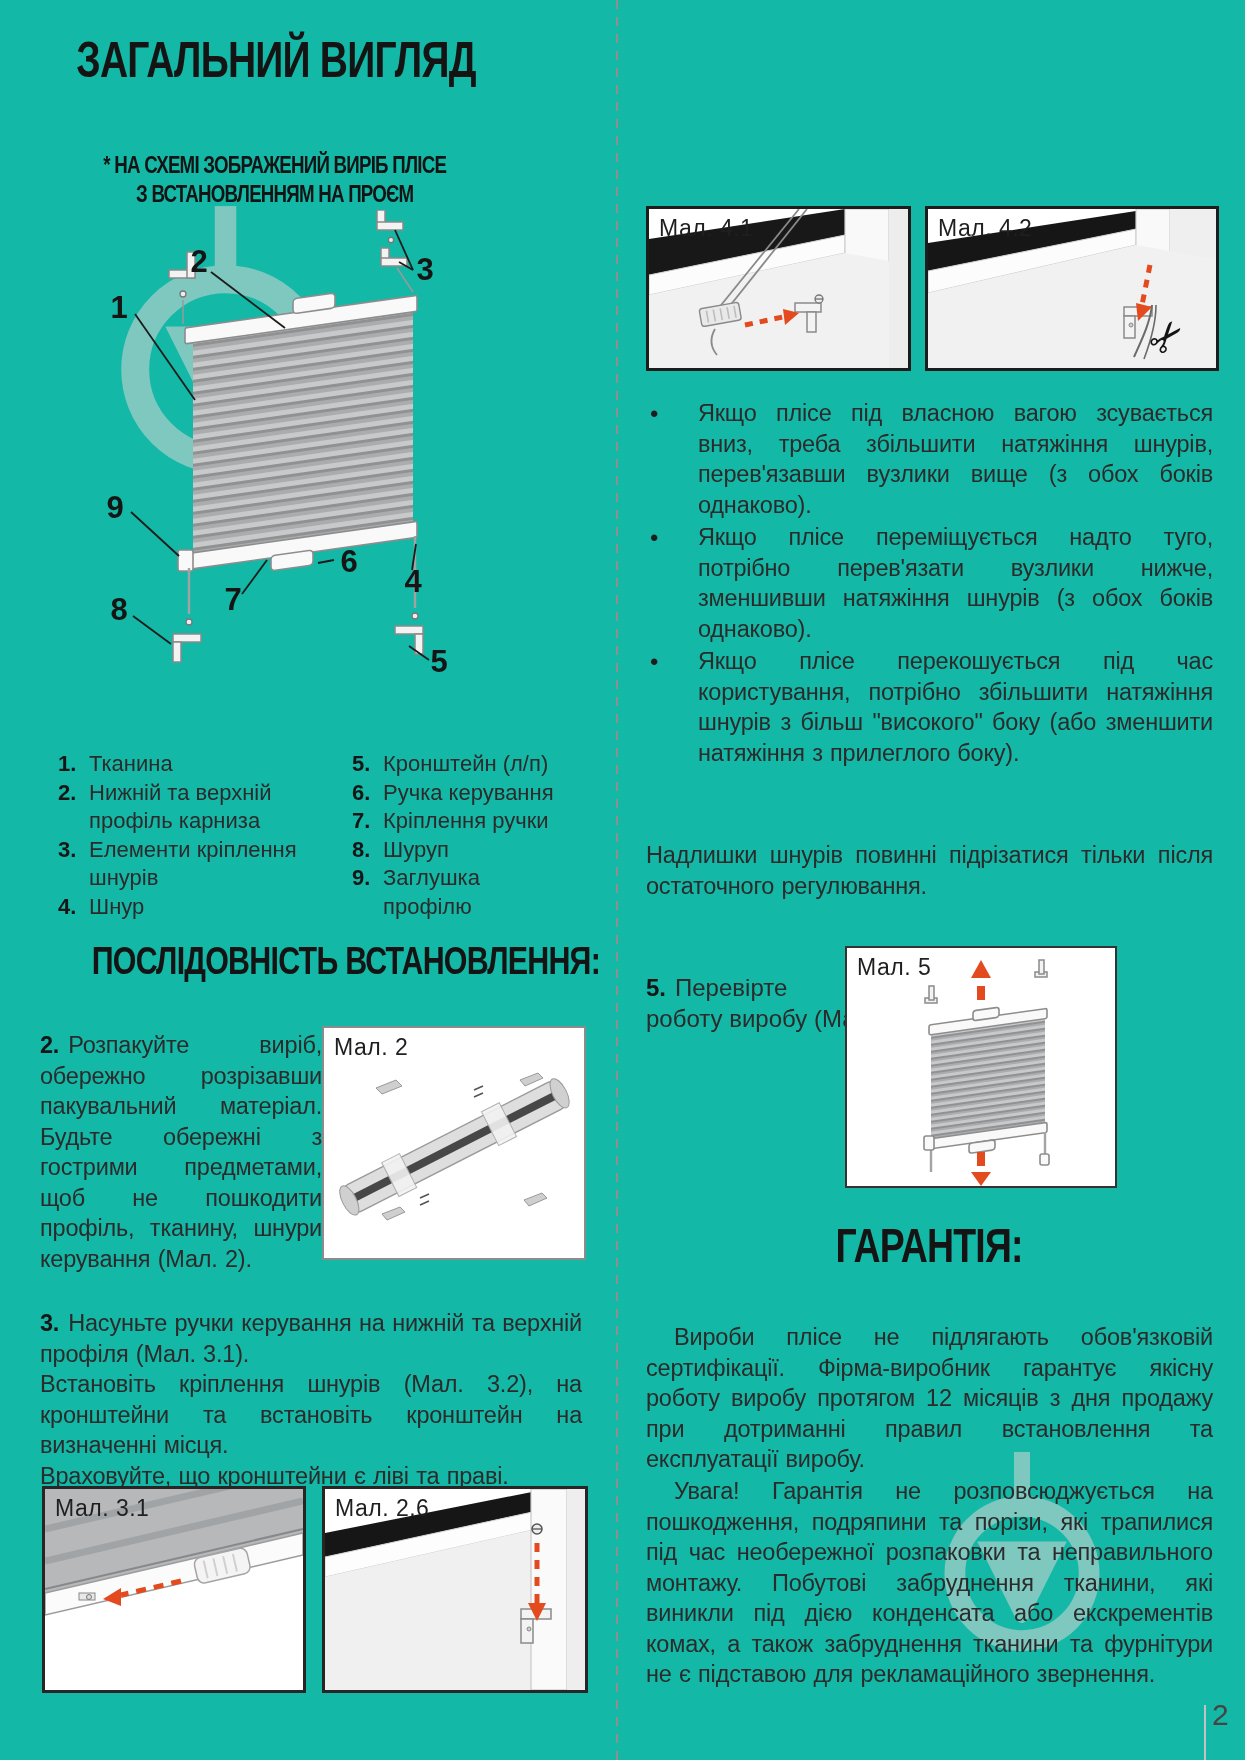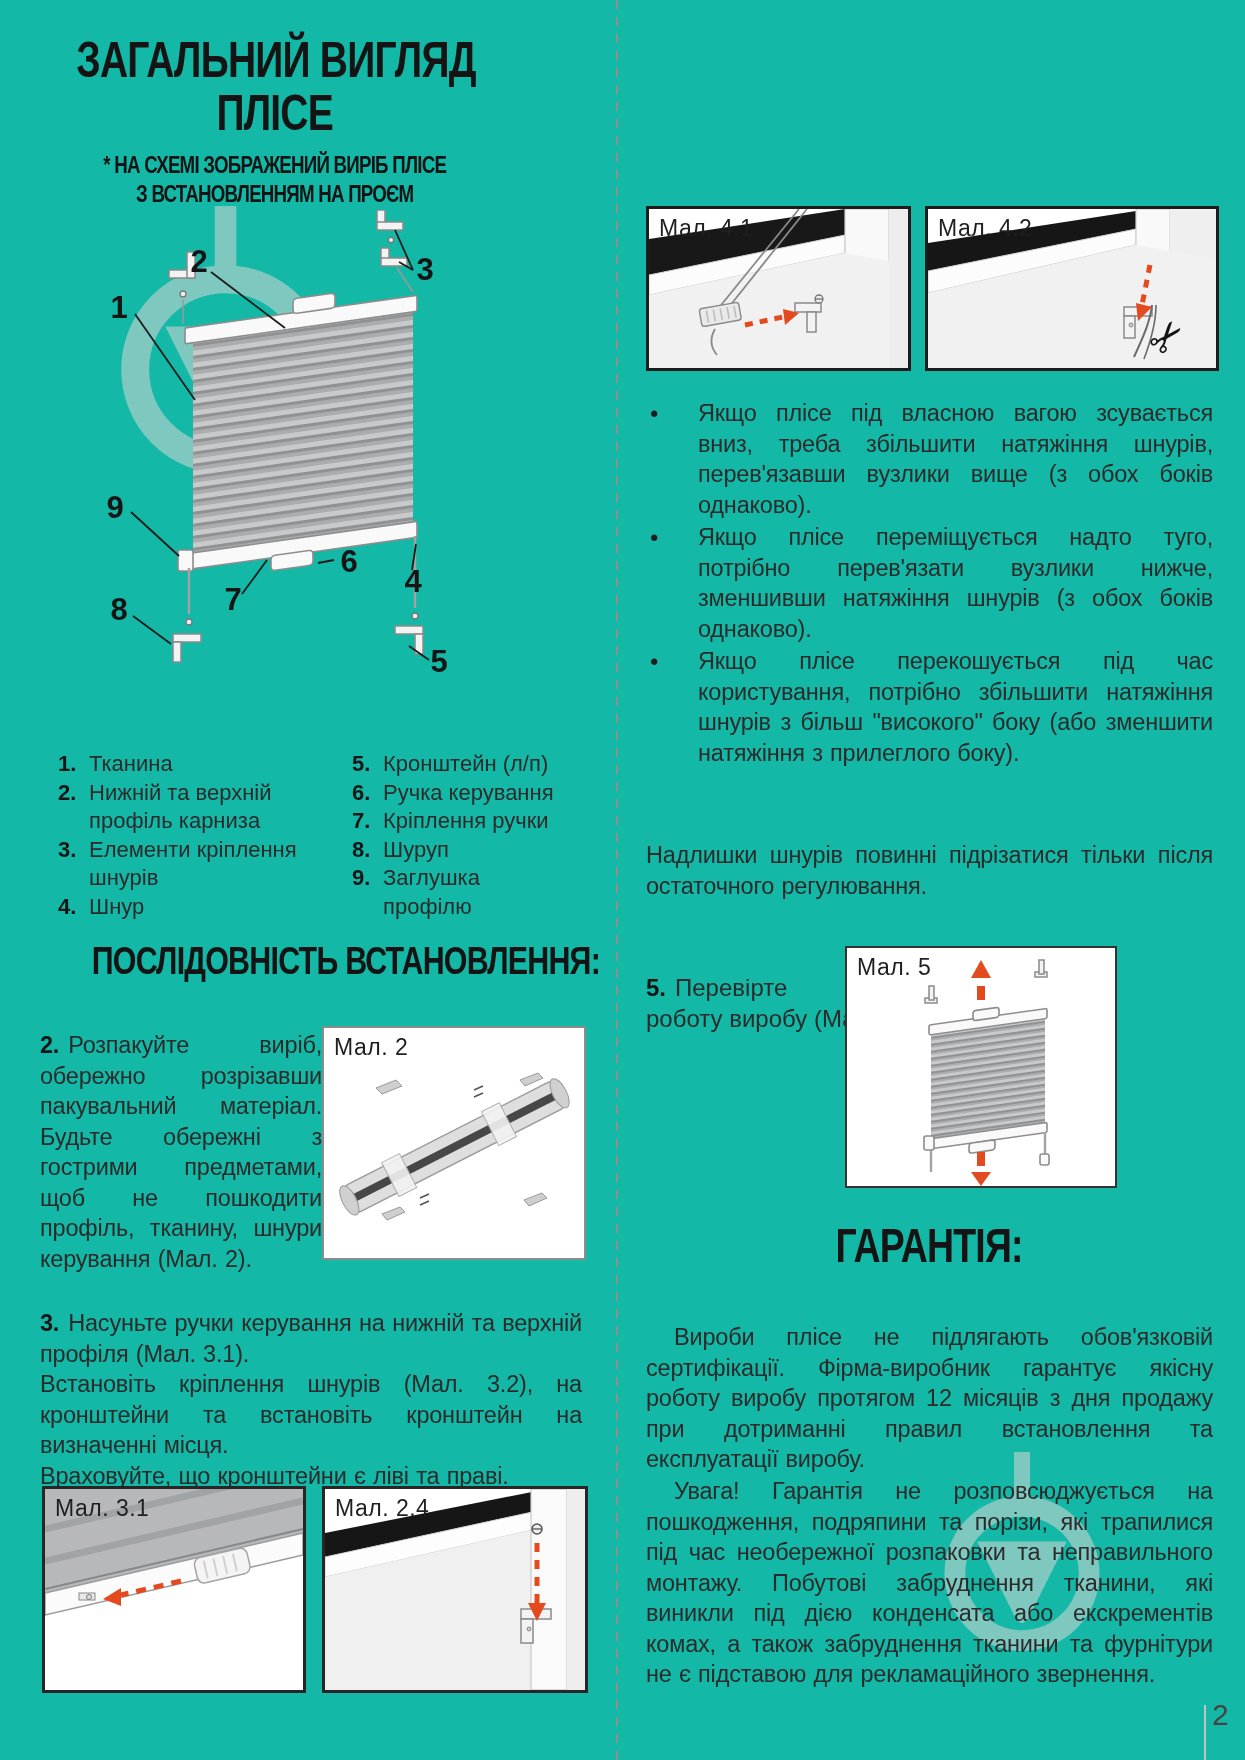--- a/index.html
+++ b/index.html
@@ -66,21 +66,20 @@
       <rect x="45" y="0" width="10" height="30" fill="#d6d6d6"></rect>
       <circle cx="50" cy="76" r="42" fill="none" stroke="#d6d6d6" stroke-width="13"></circle>
       <path d="M22,56 L78,56 L54,104 Q50,110 46,104 Z" fill="#d6d6d6"></path>
     </svg>
   </div>
 
   <div class="divider"></div>
 
   <div class="abs hwrap" style="left:20px;top:34px;width:510px;">
     <div class="title-line"><span class="cond">ЗАГАЛЬНИЙ ВИГЛЯД</span></div>
-    <div class="title-line"><span class="cond">ПЛІСЕ</span></div>
   </div>
   <div class="abs hwrap" style="left:20px;top:150px;width:510px;">
     <div class="sub-line"><span class="cond">* НА СХЕМІ ЗОБРАЖЕНИЙ ВИРІБ ПЛІСЕ</span></div>
     <div class="sub-line"><span class="cond">З ВСТАНОВЛЕННЯМ НА ПРОЄМ</span></div>
   </div>
 
   <svg class="abs" style="left:35px;top:210px;" width="470" height="545" viewBox="0 0 470 545">
     <defs>
       <pattern id="pleats" width="20" height="12" patternUnits="userSpaceOnUse">
         <rect width="20" height="12" fill="#aaacae"></rect>
@@ -264,21 +263,21 @@
           <rect class="bk" x="196" y="130" width="12" height="24"></rect>
         <circle cx="204" cy="140" r="2" fill="#cfcfcf" stroke="#8a8a8a" stroke-width="1"></circle>
       </g>
       <g>
         <circle cx="212" cy="40" r="5" fill="#eee" stroke="#555" stroke-width="1.5"></circle>
         <line x1="207" y1="40" x2="217" y2="40" stroke="#555" stroke-width="1.3"></line>
         <line x1="212" y1="54" x2="212" y2="114" stroke="#e34a1d" stroke-width="5" stroke-dasharray="9 8"></line>
         <polygon points="212,132 203,114 221,114" fill="#e34a1d"></polygon>
       </g>
     </svg>
-    <span class="figlabel">Мал. 2.4</span>
+    <span class="figlabel">Мал. 2.6</span>
   </div>
 
 
   <div class="figbox b-dark2" style="left:646px;top:206px;width:259px;height:159px;">
     <svg viewBox="0 0 259 159">
       <polygon points="0,30 196,0 196,26 0,66" fill="#181818"></polygon>
       <polygon points="0,66 196,26 196,44 0,86" fill="#fcfcfc" stroke="#ccc" stroke-width="1"></polygon>
       <rect x="196" y="0" width="44" height="159" fill="#f9f9f9" stroke="#cfcfcf" stroke-width="1.2"></rect>
       <rect x="240" y="0" width="19" height="159" fill="#ededed"></rect>
       <polygon points="0,86 196,44 240,52 240,159 0,159" fill="#f1f1f1"></polygon>

